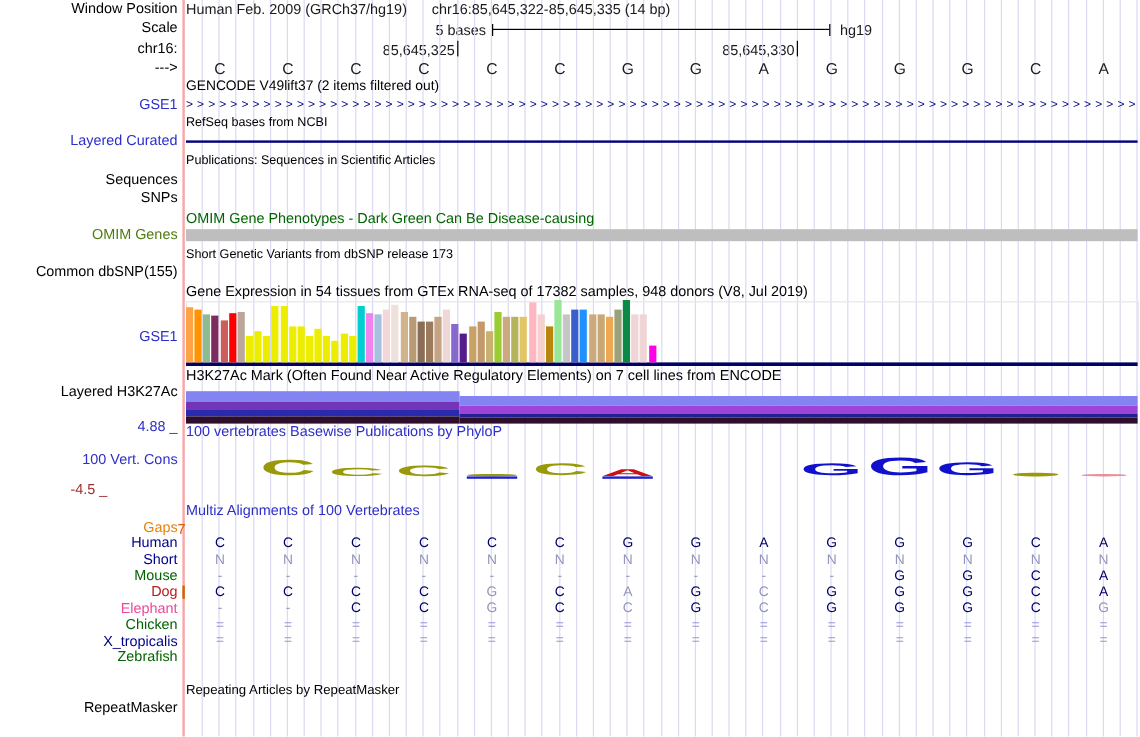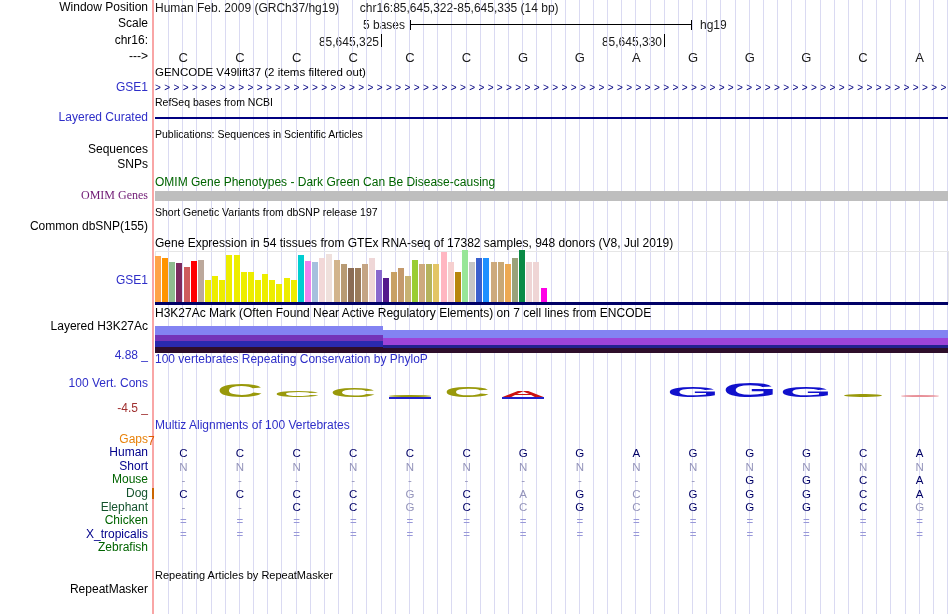--- a/index.html
+++ b/index.html
@@ -138,47 +138,47 @@
 
   <div id="labels">
       <div class="track-label" style="top: 1px; color: rgb(0, 0, 0);">Window Position</div>
       <div class="track-label" style="top: 17px; color: rgb(0, 0, 0);">Scale</div>
       <div class="track-label" style="top: 34px; color: rgb(0, 0, 0);">chr16:</div>
       <div class="track-label" style="top: 50px; color: rgb(0, 0, 0);">---&gt;</div>
       <div class="track-label" style="top: 81px; color: rgb(46, 46, 200);">GSE1</div>
       <div class="track-label" style="top: 111px; color: rgb(46, 46, 200);">Layered Curated</div>
       <div class="track-label" style="top: 143px; color: rgb(0, 0, 0);">Sequences</div>
       <div class="track-label" style="top: 158px; color: rgb(0, 0, 0);">SNPs</div>
-      <div class="track-label" style="top: 189px; color: #701a75; font-family: Liberation Serif, serif;">OMIM Genes</div>
+      <div class="track-label" style="top: 189px; color: #4d7c0f;">OMIM Genes</div>
       <div class="track-label" style="top: 220px; color: rgb(0, 0, 0);">Common dbSNP(155)</div>
       <div class="track-label" style="top: 274px; color: rgb(46, 46, 200);">GSE1</div>
       <div class="track-label" style="top: 320px; color: rgb(0, 0, 0);">Layered H3K27Ac</div>
       <div class="track-label" style="top: 349px; color: rgb(46, 46, 200);">4.88 _</div>
       <div class="track-label" style="top: 377px; color: rgb(46, 46, 200);">100 Vert. Cons</div>
-      <div class="track-label" style="top: 402px; color: rgb(160, 48, 48);">-4.5 _</div>
+      <div class="track-label" style="top: 402px; color: rgb(160, 48, 48); text-align: center;">-4.5 _</div>
       <div class="track-label" style="top: 433px; color: rgb(232, 130, 10);">Gaps</div>
       <div class="track-label" style="top: 446px; color: rgb(0, 0, 139);">Human</div>
       <div class="track-label" style="top: 460px; color: rgb(0, 0, 139);">Short</div>
       <div class="track-label" style="top: 473px; color: rgb(0, 100, 0);">Mouse</div>
-      <div class="track-label" style="top: 487px; color: #14532d;">Dog</div>
-      <div class="track-label" style="top: 501px; color: #14532d;">Elephant</div>
+      <div class="track-label" style="top: 487px; color: #b91c1c;">Dog</div>
+      <div class="track-label" style="top: 501px; color: #ec4899;">Elephant</div>
       <div class="track-label" style="top: 514px; color: rgb(0, 100, 0);">Chicken</div>
       <div class="track-label" style="top: 528px; color: rgb(0, 0, 139);">X_tropicalis</div>
       <div class="track-label" style="top: 541px; color: rgb(0, 100, 0);">Zebrafish</div>
       <div class="track-label" style="top: 583px; color: rgb(0, 0, 0);">RepeatMasker</div>
     </div>
   <div id="titles">
       <div class="center-title" style="top: 66px; color: rgb(0, 0, 0); font-size: 11.5px;">GENCODE V49lift37 (2 items filtered out)</div>
       <div class="center-title" style="top: 96px; color: rgb(0, 0, 0); font-size: 10.5px;">RefSeq bases from NCBI</div>
       <div class="center-title" style="top: 128px; color: rgb(0, 0, 0); font-size: 10.5px;">Publications: Sequences in Scientific Articles</div>
       <div class="center-title" style="top: 176px; color: rgb(0, 100, 0); font-size: 12px;">OMIM Gene Phenotypes - Dark Green Can Be Disease-causing</div>
-      <div class="center-title" style="top: 206px; color: rgb(0, 0, 0); font-size: 10.5px;">Short Genetic Variants from dbSNP release 197</div>
+      <div class="center-title" style="top: 206px; color: rgb(0, 0, 0); font-size: 10.5px;">Short Genetic Variants from dbSNP release 173</div>
       <div class="center-title" style="top: 237px; color: rgb(0, 0, 0); font-size: 12px;">Gene Expression in 54 tissues from GTEx RNA-seq of 17382 samples, 948 donors (V8, Jul 2019)</div>
       <div class="center-title" style="top: 307px; color: rgb(0, 0, 0); font-size: 12px;">H3K27Ac Mark (Often Found Near Active Regulatory Elements) on 7 cell lines from ENCODE</div>
-      <div class="center-title" style="top: 353px; color: rgb(46, 46, 200); font-size: 12px;">100 vertebrates Repeating Conservation by PhyloP</div>
+      <div class="center-title" style="top: 353px; color: rgb(46, 46, 200); font-size: 12px;">100 vertebrates Basewise Publications by PhyloP</div>
       <div class="center-title" style="top: 419px; color: rgb(46, 46, 200); font-size: 12px;">Multiz Alignments of 100 Vertebrates</div>
       <div class="center-title" style="top: 569px; color: rgb(0, 0, 0); font-size: 11px;">Repeating Articles by RepeatMasker</div>
     </div>
 
   <div class="chev" style="top:82px;height:12px;">&gt;&gt;&gt;&gt;&gt;&gt;&gt;&gt;&gt;&gt;&gt;&gt;&gt;&gt;&gt;&gt;&gt;&gt;&gt;&gt;&gt;&gt;&gt;&gt;&gt;&gt;&gt;&gt;&gt;&gt;&gt;&gt;&gt;&gt;&gt;&gt;&gt;&gt;&gt;&gt;&gt;&gt;&gt;&gt;&gt;&gt;&gt;&gt;&gt;&gt;&gt;&gt;&gt;&gt;&gt;&gt;&gt;&gt;&gt;&gt;&gt;&gt;&gt;&gt;&gt;&gt;&gt;&gt;&gt;&gt;&gt;&gt;&gt;&gt;&gt;&gt;&gt;&gt;&gt;&gt;&gt;&gt;&gt;&gt;&gt;&gt;&gt;&gt;&gt;&gt;&gt;&gt;&gt;&gt;&gt;&gt;&gt;&gt;&gt;&gt;&gt;&gt;&gt;&gt;&gt;&gt;&gt;&gt;</div>
 
   <div class="hline" style="left:155px;top:117px;width:793px;height:2px;background:#000080;"></div>
 
   <div class="hline" style="left:155px;top:191px;width:793px;height:10px;background:#BEBEBE;"></div>
 

